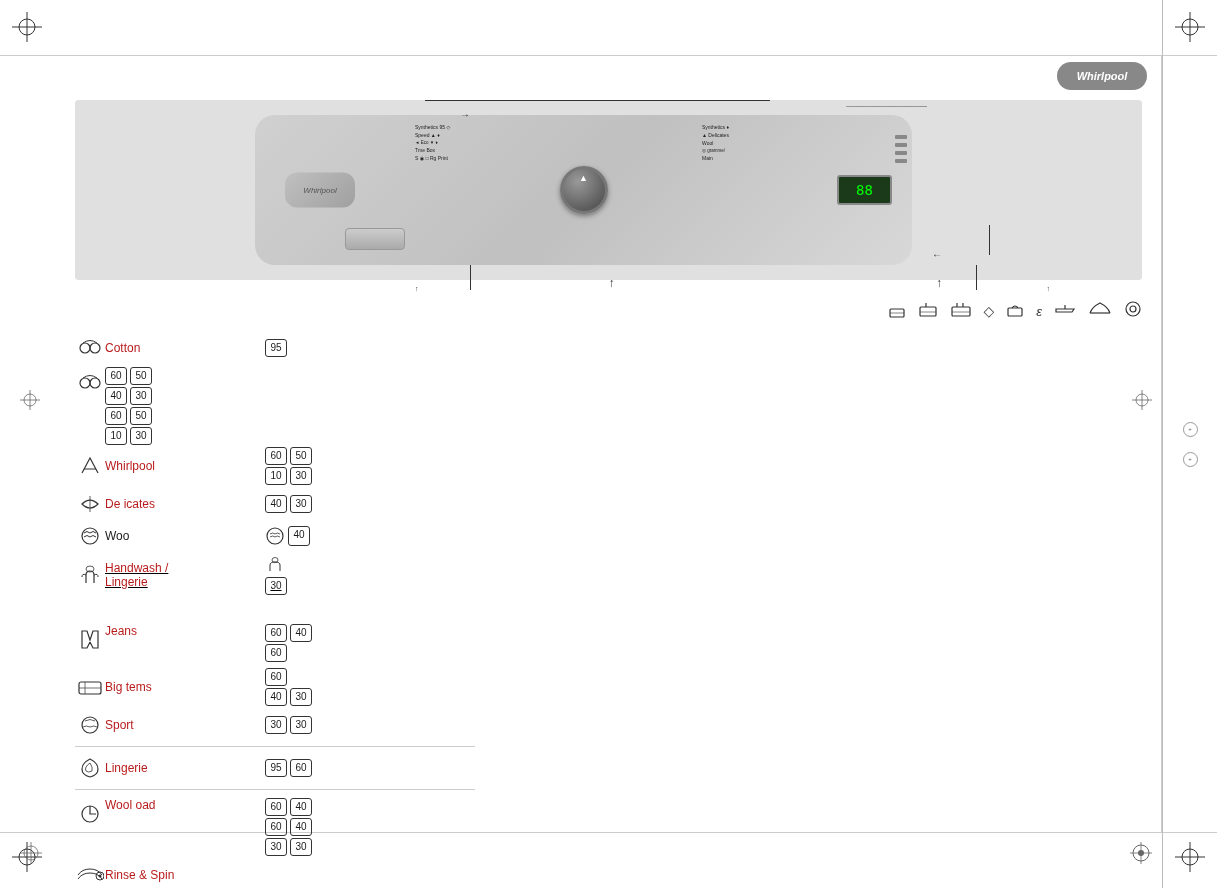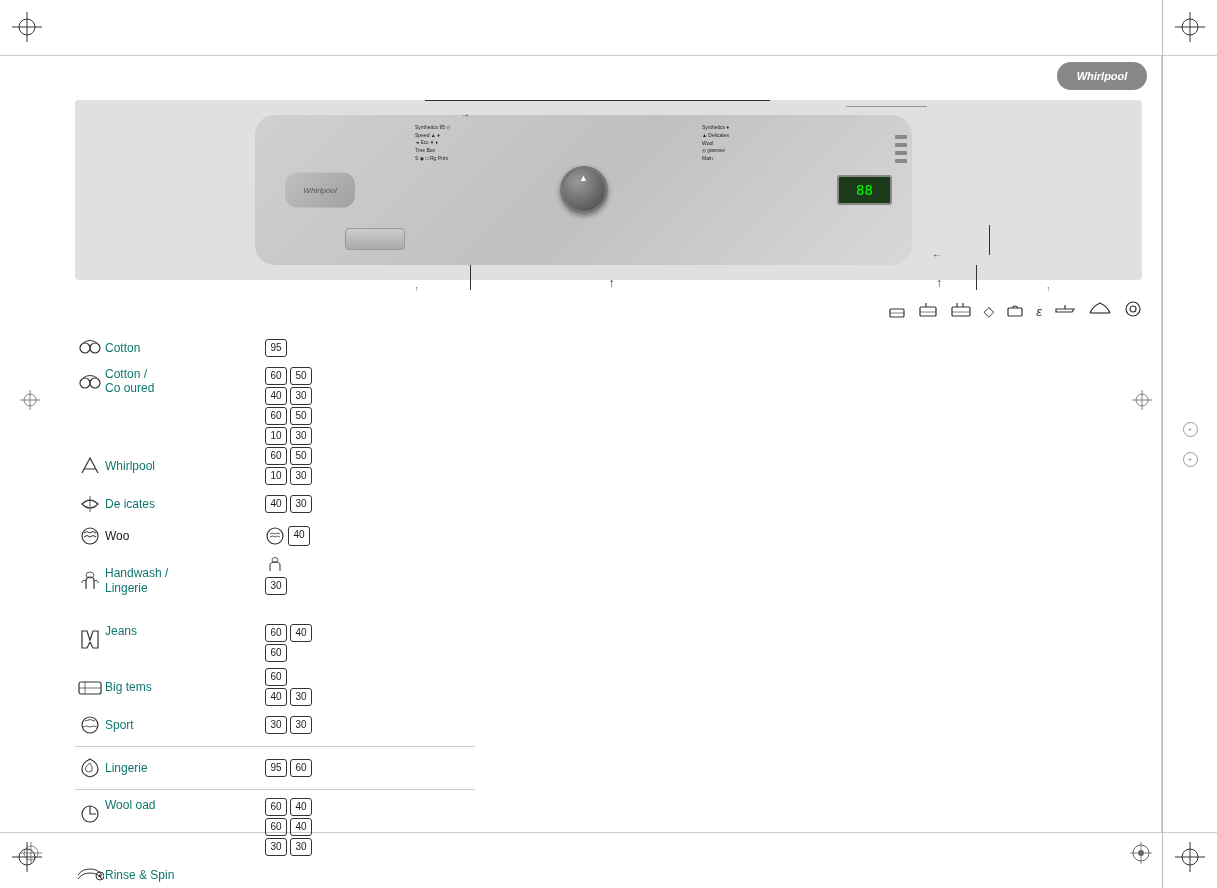--- a/index.html
+++ b/index.html
@@ -149,21 +149,21 @@
       display: flex;
       align-items: center;
       justify-content: center;
       font-size: 14px;
       flex-shrink: 0;
     }
 
     .prog-name {
       width: 160px;
       font-size: 12px;
-      color: #0f766e;
+      color: #b91c1c;
       font-weight: 500;
       flex-shrink: 0;
       line-height: 1.2;
     }
 
     .prog-name .sub {
       display: block;
     }
 
     .prog-temps {
@@ -471,21 +471,20 @@
     </div>
 
     <div class="program-row" style="align-items:flex-start; margin-bottom:2px;">
       <div class="prog-icon" style="margin-top:3px;">
         <svg width="26" height="20" viewBox="0 0 26 20">
           <circle cx="8" cy="10" r="5" fill="none" stroke="#333" stroke-width="1.2"></circle>
           <circle cx="18" cy="10" r="5" fill="none" stroke="#333" stroke-width="1.2"></circle>
           <path d="M6 5 Q13 0 20 5" fill="none" stroke="#333" stroke-width="1"></path>
         </svg>
       </div>
-      <div class="prog-name">Cotton /<br><span class="sub">Co oured</span></div>
       <div style="display:flex; flex-direction:column; gap:2px;">
         <div style="display:flex; gap:3px;">
           <span class="temp-badge">60</span>
           <span class="temp-badge">50</span>
         </div>
         <div style="display:flex; gap:3px;">
           <span class="temp-badge">40</span>
           <span class="temp-badge">30</span>
         </div>
         <div style="display:flex; gap:3px;">
@@ -545,21 +544,21 @@
       <div style="display:flex; gap:3px;">
         <svg width="20" height="20" viewBox="0 0 20 20">
           <circle cx="10" cy="10" r="8" fill="none" stroke="#333" stroke-width="1.2"></circle>
           <path d="M5 8 Q8 6 10 8 Q12 6 15 8" fill="none" stroke="#333" stroke-width="0.8"></path>
           <path d="M5 11 Q8 9 10 11 Q12 9 15 11" fill="none" stroke="#333" stroke-width="0.8"></path>
         </svg>
         <span class="temp-badge">40</span>
       </div>
     </div>
 
-    <div class="program-row" style="align-items:flex-end;">
+    <div class="program-row" style="align-items:center;text-decoration:underline;">
       <div class="prog-icon" style="margin-top:2px;">
         <svg width="24" height="22" viewBox="0 0 24 22">
           <path d="M8 18 L8 10 Q8 6 12 6 Q16 6 16 10 L16 18" fill="none" stroke="#333" stroke-width="1.2"></path>
           <path d="M4 12 Q4 8 8 10" fill="none" stroke="#333" stroke-width="1"></path>
           <path d="M20 12 Q20 8 16 10" fill="none" stroke="#333" stroke-width="1"></path>
           <ellipse cx="12" cy="4" rx="4" ry="3" fill="none" stroke="#333" stroke-width="0.8"></ellipse>
         </svg>
       </div>
       <div class="prog-name">Handwash /<br><span class="sub">Lingerie</span></div>
       <div style="display:flex; flex-direction:column; gap:2px;">

